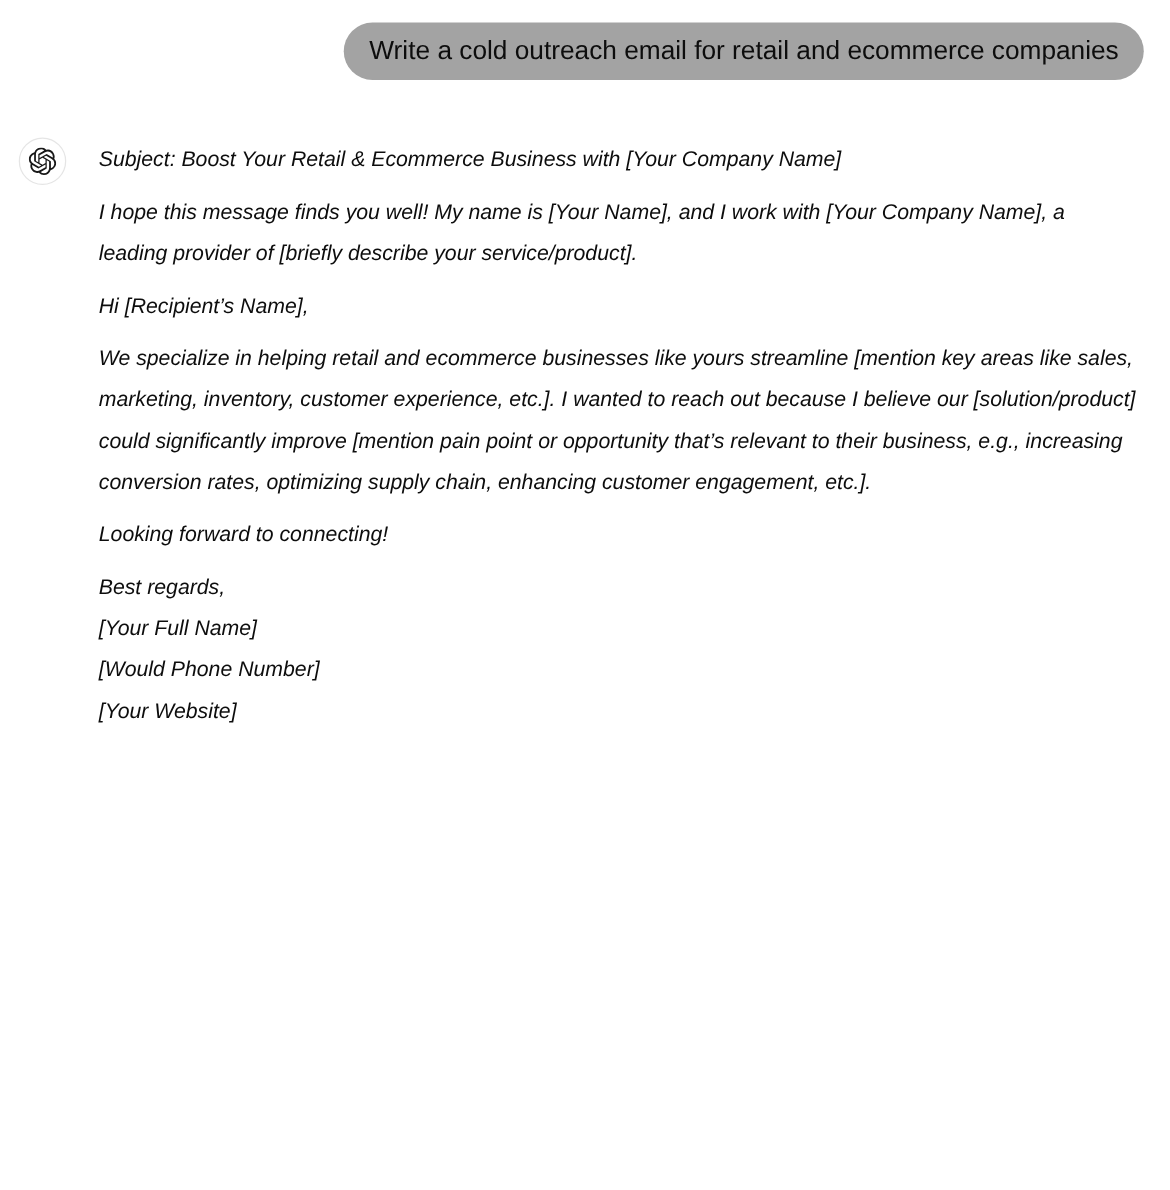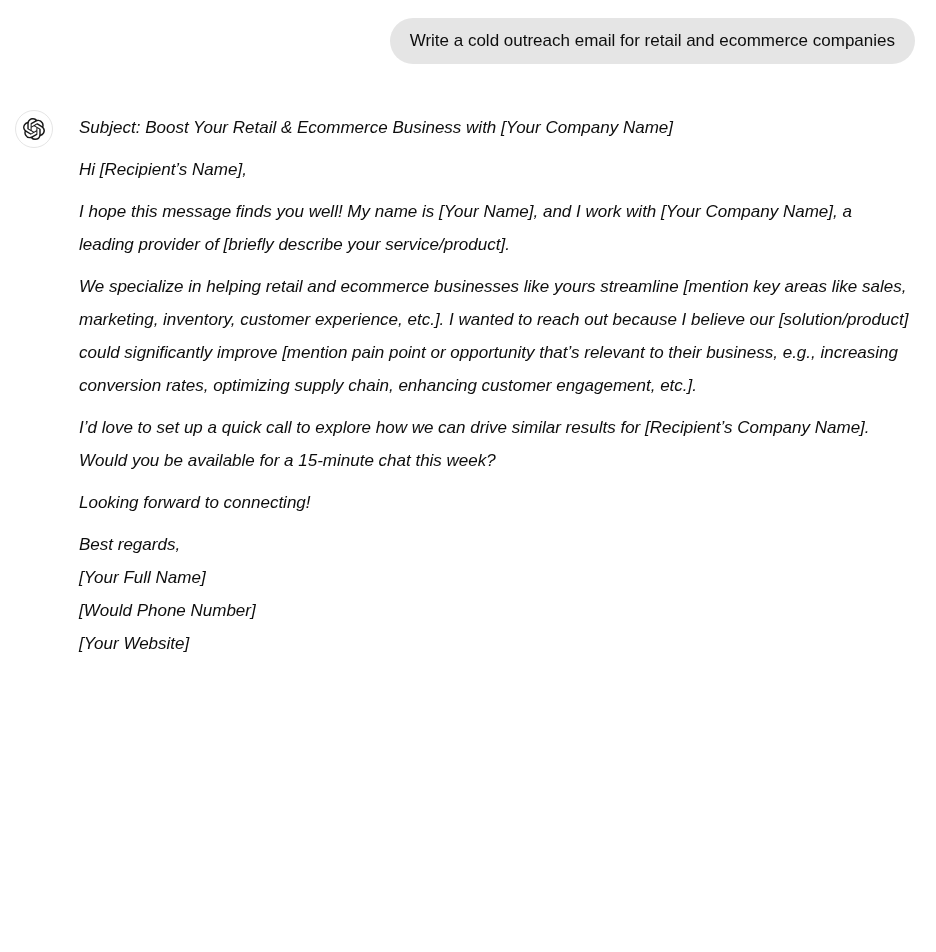--- a/index.html
+++ b/index.html
@@ -13,24 +13,24 @@
     font-family: "Liberation Sans", sans-serif;
     color: #0d0d0d;
     -webkit-font-smoothing: antialiased;
   }
   .user-row {
     display: flex;
     justify-content: flex-end;
     padding: 18px 21px 0 0;
   }
   .user-bubble {
-    background: #e5e5e5;
+    background: #a3a3a3;
     border-radius: 24px;
     padding: 11px 20px;
-    font-size: 17px;
+    font-size: 21px;
     line-height: 24px;
     color: #0d0d0d;
     max-width: 680px;
   }
   .assistant-row {
     display: flex;
     align-items: flex-start;
     margin-top: 46px;
     padding-left: 15px;
   }
@@ -85,24 +85,23 @@
   <div class="avatar">
     <span style="display:flex">
       <svg viewBox="0 0 24 24" fill="currentColor" xmlns="http://www.w3.org/2000/svg">
         <path d="M22.2819 9.8211a5.9847 5.9847 0 0 0-.5157-4.9108 6.0462 6.0462 0 0 0-6.5098-2.9A6.0651 6.0651 0 0 0 4.9807 4.1818a5.9847 5.9847 0 0 0-3.9977 2.9 6.0462 6.0462 0 0 0 .7427 7.0966 5.98 5.98 0 0 0 .511 4.9107 6.051 6.051 0 0 0 6.5146 2.9001A5.9847 5.9847 0 0 0 13.2599 24a6.0557 6.0557 0 0 0 5.7718-4.2058 5.9894 5.9894 0 0 0 3.9977-2.9001 6.0557 6.0557 0 0 0-.7475-7.073zm-9.022 12.6081a4.4755 4.4755 0 0 1-2.8764-1.0408l.1419-.0804 4.7783-2.7582a.7948.7948 0 0 0 .3927-.6813v-6.7226l2.02 1.1686a.071.071 0 0 1 .038.052v5.5826a4.504 4.504 0 0 1-4.4945 4.4801zm-9.6607-4.1254a4.4708 4.4708 0 0 1-.5346-3.0137l.142.0852 4.783 2.7582a.7712.7712 0 0 0 .7806 0l5.8428-3.3685v2.3324a.0804.0804 0 0 1-.0332.0615L9.74 19.9502a4.4992 4.4992 0 0 1-6.1408-1.6464zM2.3408 7.8956a4.485 4.485 0 0 1 2.3655-1.9728V11.6a.7664.7664 0 0 0 .3879.6765l5.8144 3.3543-2.0201 1.1685a.0757.0757 0 0 1-.071 0l-4.8303-2.7865A4.504 4.504 0 0 1 2.3408 7.8956zm16.5963 3.8558L13.1038 8.364 15.1192 7.2a.0757.0757 0 0 1 .071 0l4.8303 2.7913a4.4944 4.4944 0 0 1-.6765 8.1042v-5.6772a.79.79 0 0 0-.407-.667zm2.0107-3.0231l-.142-.0852-4.7735-2.7818a.7759.7759 0 0 0-.7854 0L9.409 9.2297V6.8974a.0662.0662 0 0 1 .0284-.0615l4.8303-2.7866a4.4992 4.4992 0 0 1 6.6802 4.66zM8.3065 12.863l-2.02-1.1638a.0804.0804 0 0 1-.038-.0567V6.0742a4.4992 4.4992 0 0 1 7.3757-3.4537l-.142.0805L8.704 5.459a.7948.7948 0 0 0-.3927.6813zm1.0976-2.3654l2.602-1.4998 2.6069 1.4998v2.9994l-2.5974 1.4997-2.6067-1.4997z"></path>
       </svg>
     </span>
   </div>
 
   <div class="content">
     <p>Subject: Boost Your Retail &amp; Ecommerce Business with [Your Company Name]</p>
+    <p>I hope this message finds you well! My name is [Your Name], and I work with [Your Company Name], a leading provider of [briefly describe your service/product].</p>
     <p>Hi [Recipient’s Name],</p>
-    <p>I hope this message finds you well! My name is [Your Name], and I work with [Your Company Name], a leading provider of [briefly describe your service/product].</p>
     <p>We specialize in helping retail and ecommerce businesses like yours streamline [mention key areas like sales, marketing, inventory, customer experience, etc.]. I wanted to reach out because I believe our [solution/product] could significantly improve [mention pain point or opportunity that’s relevant to their business, e.g., increasing conversion rates, optimizing supply chain, enhancing customer engagement, etc.].</p>
-    <p>I’d love to set up a quick call to explore how we can drive similar results for [Recipient’s Company Name]. Would you be available for a 15-minute chat this week?</p>
     <p>Looking forward to connecting!</p>
     <div class="signature">
       <div>Best regards,</div>
       <div>[Your Full Name]</div>
       <div>[Would Phone Number]</div>
       <div>[Your Website]</div>
     </div>
   </div>
 </div>
 

